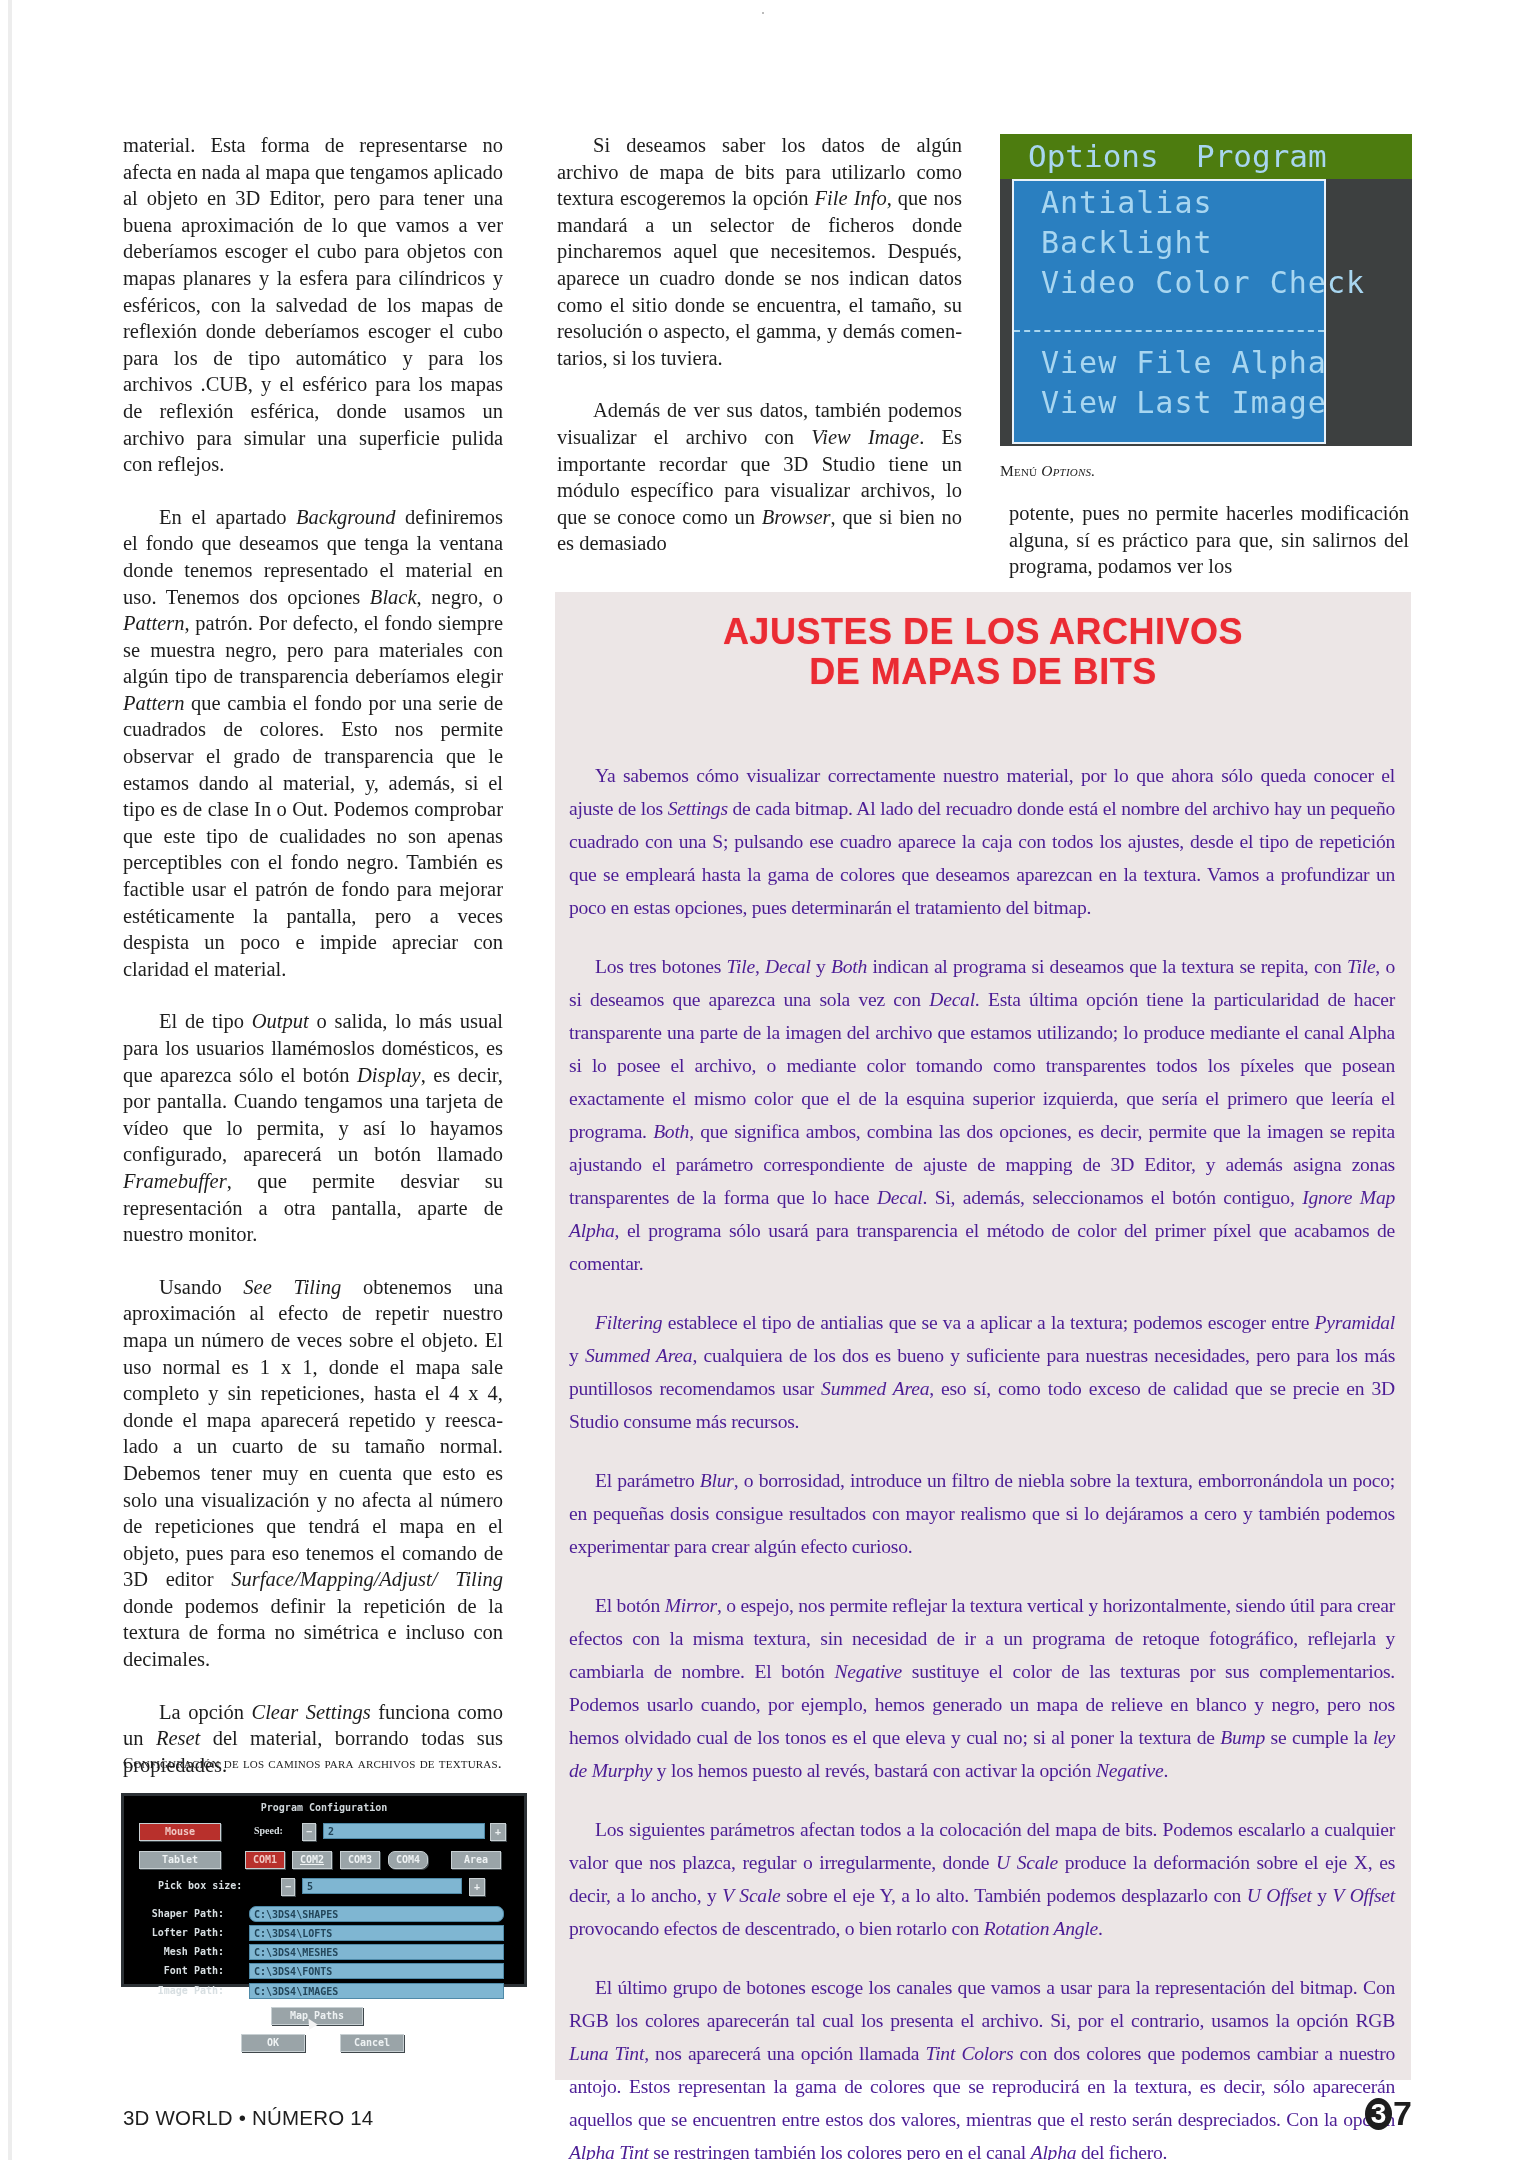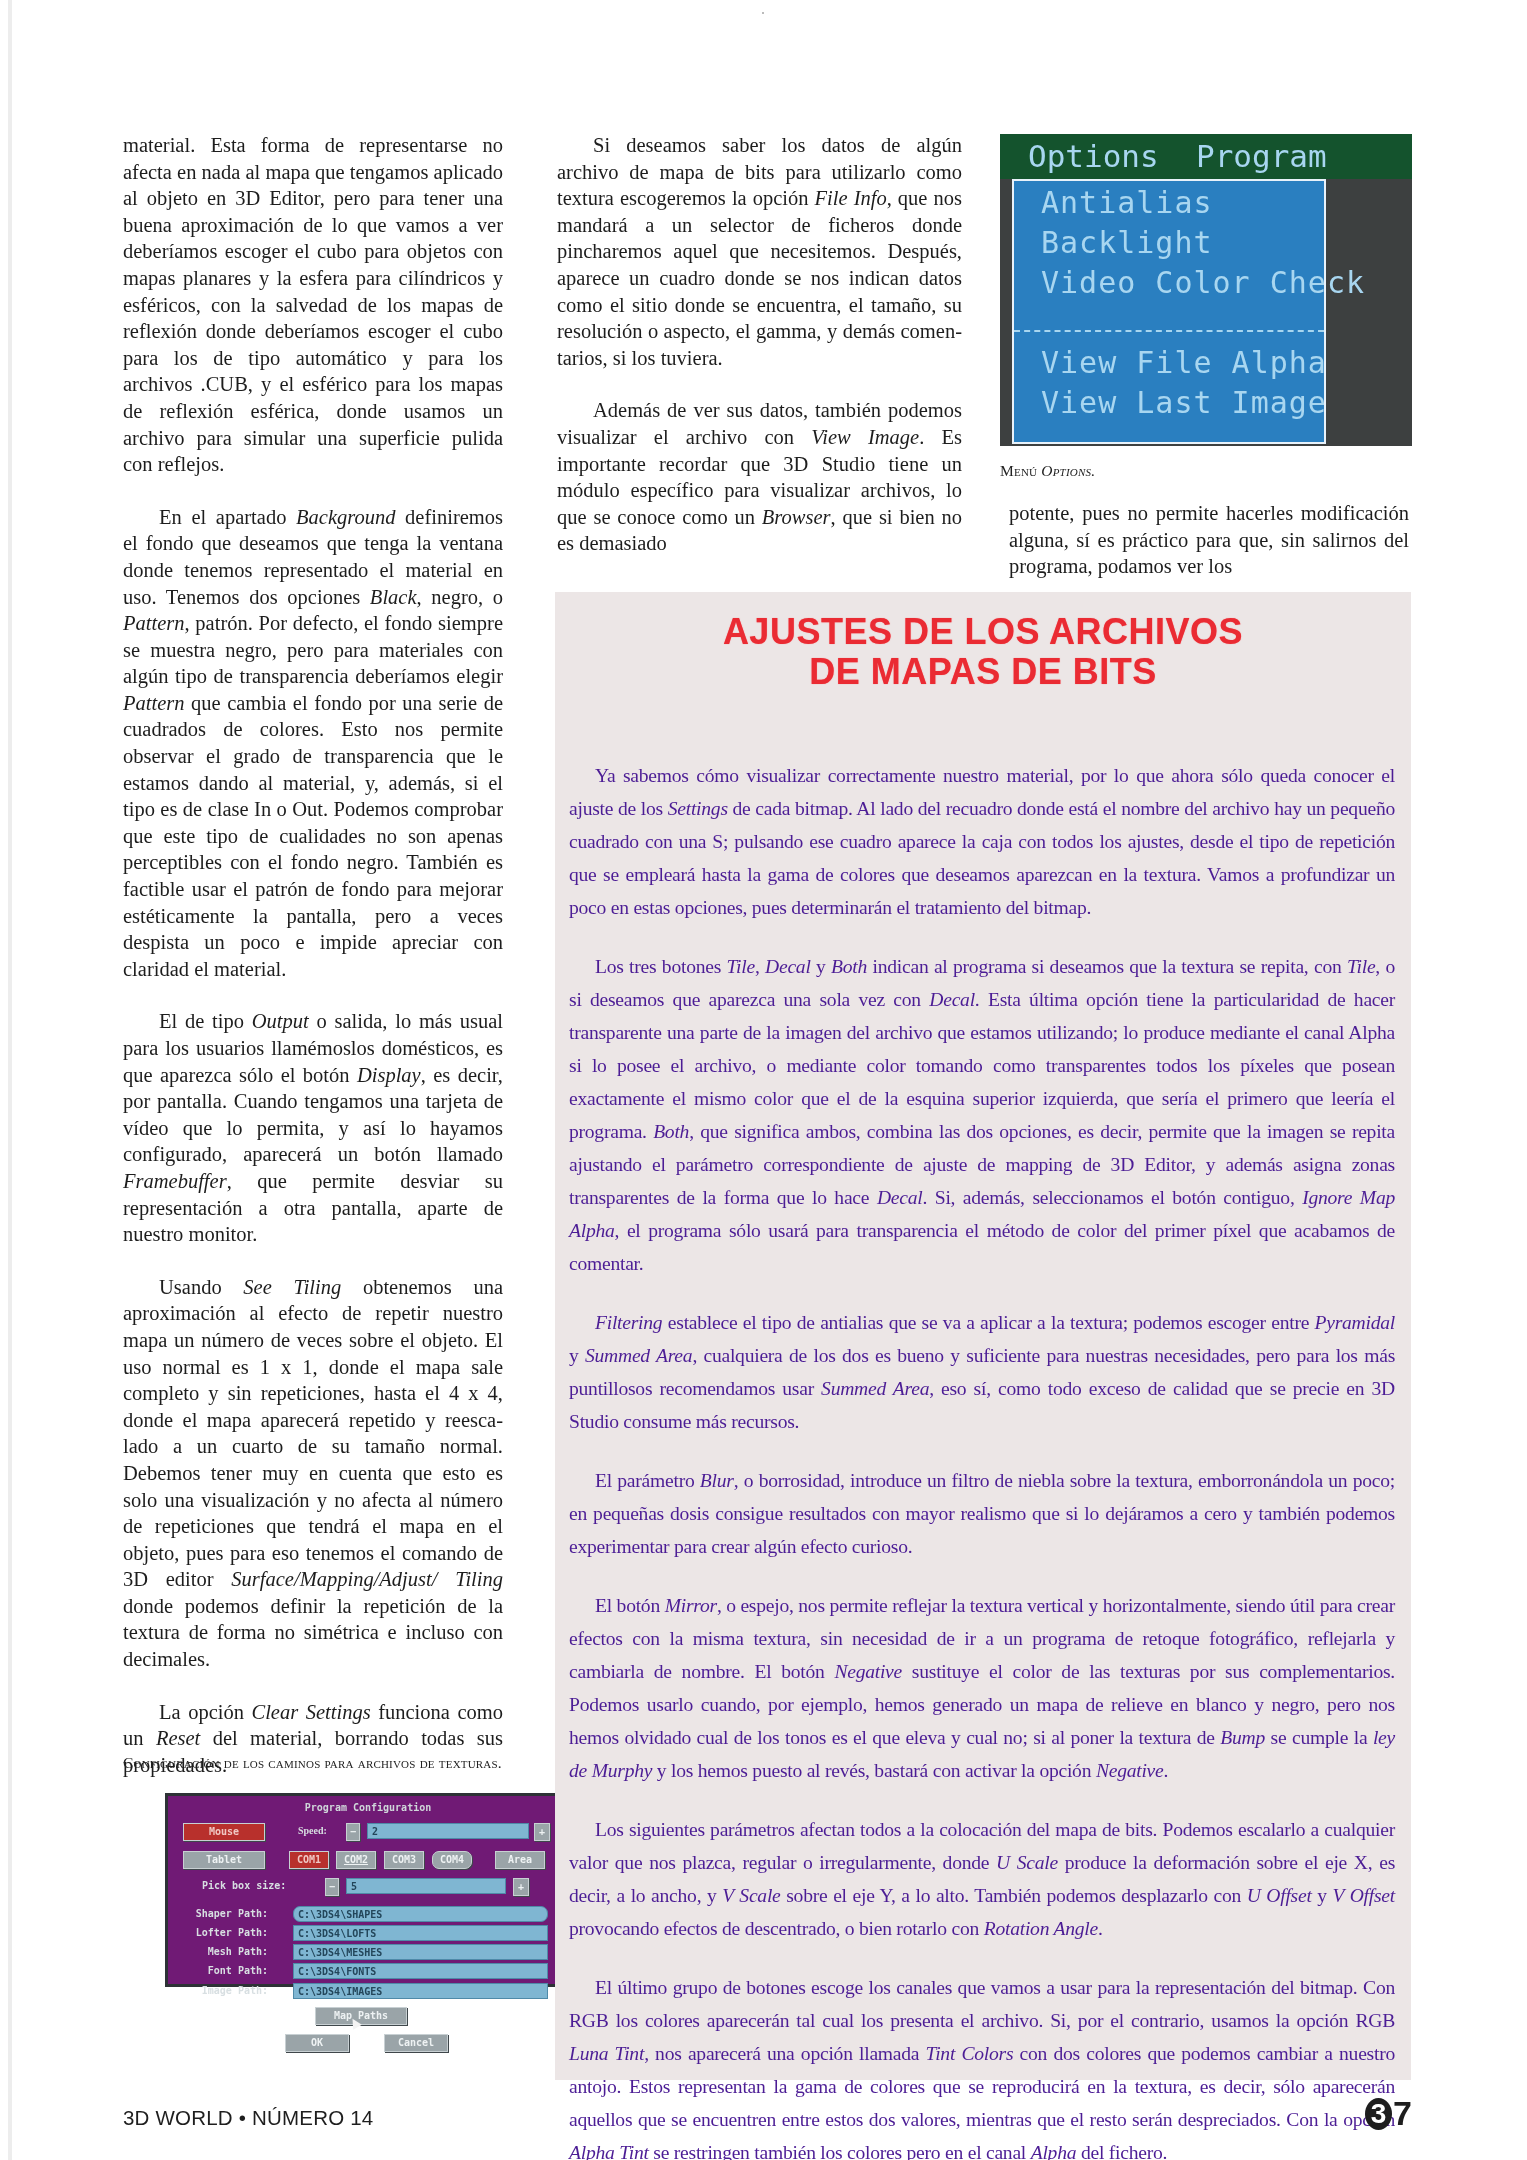--- a/index.html
+++ b/index.html
@@ -13,33 +13,33 @@
   .col2 { left: 557px; top: 132px; width: 405px; }
   .col3 { left: 1009px; top: 500px; width: 400px; }
   em { font-style: italic; }
 
   .caption { font-variant: small-caps; font-size: 15.5px; line-height: 21px; letter-spacing: 0.2px; color: #222; }
   .caption-textures { position: absolute; left: 123px; top: 1752px; width: 410px; }
   .caption-options { position: absolute; left: 1000px; top: 460px; }
 
   
   .options-shot { position: absolute; left: 1000px; top: 134px; width: 412px; height: 312px; background: #3d4040; }
-  .options-bar { position: absolute; left: 0; top: 0; width: 412px; height: 45px; background: #14532d;
+  .options-bar { position: absolute; left: 0; top: 0; width: 412px; height: 45px; background: #4d7c0f;
                  font-family: "DejaVu Sans Mono", "Liberation Mono", monospace; color: #a8d6f0; font-size: 31px;
                  line-height: 45px; white-space: pre; padding-left: 28px; box-sizing: border-box; }
   .options-menu { position: absolute; left: 12px; top: 45px; width: 314px; height: 265px; background: #2a7fc0;
                   border: 2px solid #e8f2fa; box-sizing: border-box;
                   font-family: "DejaVu Sans Mono", "Liberation Mono", monospace; color: #a8d6f0; font-size: 30px; }
   .options-menu .mi { position: absolute; left: 27px; white-space: nowrap; letter-spacing: 1px; }
   .options-menu .sep { position: absolute; left: 0; right: 0; top: 149px; border-top: 2px dashed #a8d6f0; }
 
   
-  .config-shot { position: absolute; left: 121px; top: 1793px; width: 406px; height: 194px; background: #701a75;
+  .config-shot { position: absolute; left: 121px; top: 1793px; width: 406px; height: 194px; background: #000000;
                  border: 3px solid #2d3236; box-sizing: border-box; font-family: "DejaVu Sans Mono", "Liberation Mono", monospace;
-                 font-size: 10px; font-weight: bold; color: #d8dfe2; margin-left: 44px; }
+                 font-size: 10px; font-weight: bold; color: #d8dfe2; }
   .config-shot .abs { position: absolute; white-space: nowrap; }
   .cbtn { position: absolute; background: #9aa4a8; color: #eef2f3; border: 1px solid #c8d0d3; box-shadow: 1px 1px 0 #3f474b;
           text-align: center; line-height: 16px; height: 16px; font-size: 10px; }
   .cbtn.red { background: #b8302c; color: #f0c8c4; }
   .cfield { position: absolute; background: #7fb6d2; border: 1px solid #4f8aa8; height: 16px; line-height: 16px;
             color: #23465a; padding-left: 4px; box-sizing: border-box; font-size: 10px; }
   .ccursor { position: absolute; width: 0; height: 0; border-left: 5px solid transparent; border-right: 5px solid transparent;
              border-bottom: 10px solid #f4f4f4; transform: rotate(-30deg); }
 
   

